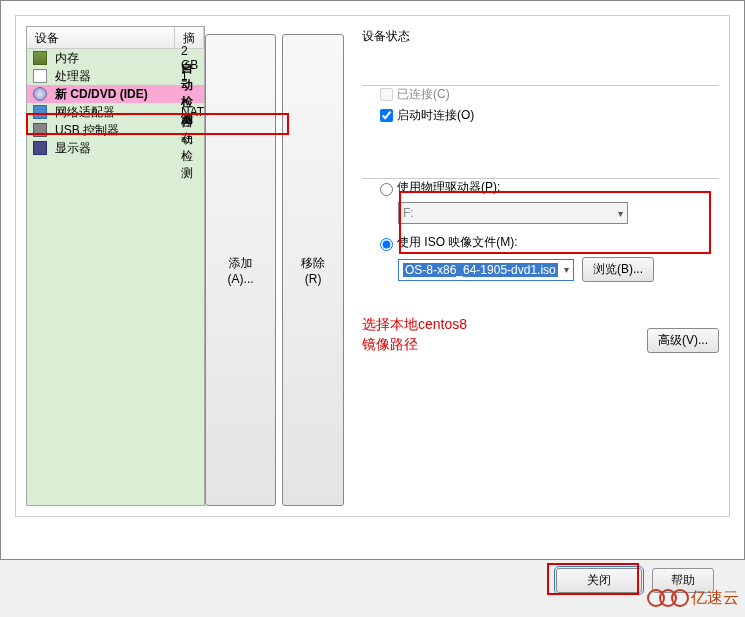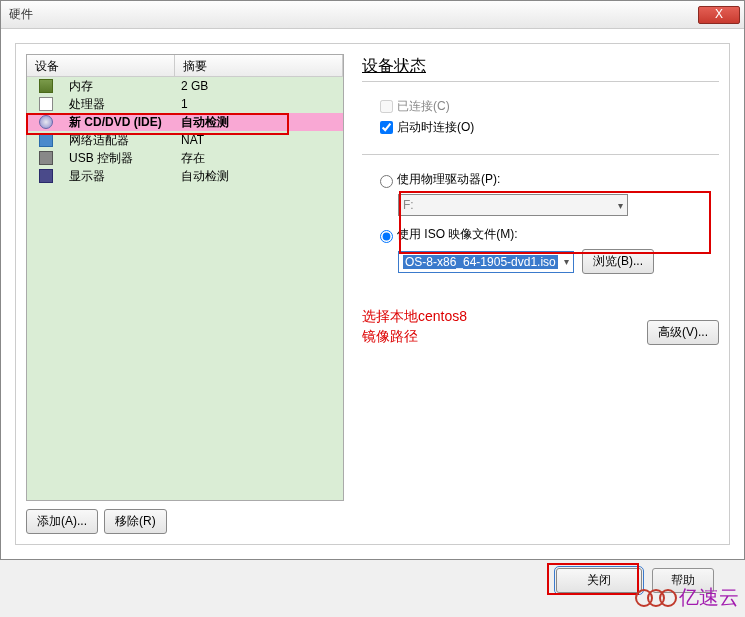--- a/index.html
+++ b/index.html
@@ -4,75 +4,71 @@
 <style>
 * { box-sizing: border-box; margin: 0; padding: 0; }
 body { font-family: "Microsoft YaHei", "SimSun", Tahoma, sans-serif; font-size: 12px; background: #f0f0f0; width: 745px; height: 617px; position: relative; }
 .window { width: 745px; height: 560px; background: #fff; border: 1px solid #888; position: relative; }
 .titlebar { height: 28px; background: linear-gradient(#fdfdfd, #e8e8e8); border-bottom: 1px solid #ccc; display: flex; align-items: center; padding: 0 4px; }
 .title { padding-left: 4px; font-size: 12px; color: #333; }
 .close-btn { margin-left: auto; width: 42px; height: 18px; background: linear-gradient(#e46055, #c83a2f); border: 1px solid #8a2a22; border-radius: 2px; color: #fff; text-align: center; line-height: 14px; font-size: 12px; cursor: pointer; }
 .content { padding: 14px; height: calc(100% - 28px); }
 .inner { border: 1px solid #ccc; height: 100%; padding: 10px; background: #fff; display: flex; flex-direction: column; }
 .main-area { display: flex; gap: 18px; flex: 1; min-height: 0; }
-.left-panel { width: 318px; display: flex; flex-direction: column; }
+.left-panel { width: 318px; display: flex; flex-direction: row; }
 .device-table { border: 1px solid #aaa; background: #fff; flex: 1; display: flex; flex-direction: column; position: relative; }
 .table-header { display: flex; background: linear-gradient(#fdfdfd, #ececec); border-bottom: 1px solid #ccc; height: 22px; }
 .th { padding: 3px 8px; border-right: 1px solid #ccc; }
 .th-device { width: 148px; }
 .th-summary { flex: 1; }
 .table-body { flex: 1; background: #daedd5; }
 .row { display: flex; height: 18px; align-items: center; position: relative; }
-.td-device { width: 148px; padding-left: 12px; display: flex; align-items: center; gap: 16px; }
+.td-device { width: 148px; padding-left: 6px; display: flex; align-items: center; gap: 8px; }
 .td-summary { flex: 1; padding-left: 6px; }
 .row-selected { background: #f9a8d4; font-weight: bold; }
 .icon { width: 14px; height: 14px; display: inline-block; flex-shrink: 0; }
 .icon-memory { background: linear-gradient(#7a9a4a, #5a7a2a); border: 1px solid #4a6a1a; }
 .icon-cpu { background: #fff; border: 1px solid #888; }
 .icon-dvd { background: radial-gradient(#e8e8f0, #8888cc); border-radius: 50%; border: 1px solid #6666aa; }
 .icon-network { background: #4a8acc; border: 1px solid #2a6aaa; }
 .icon-usb { background: #888; border: 1px solid #555; }
 .icon-display { background: #4a4a8a; border: 1px solid #2a2a6a; }
 .red-box-1 { position: absolute; border: 2px solid #d00; }
 .red-box-devices { top: 112px; left: 25px; width: 263px; height: 22px; pointer-events: none; }
 .left-buttons { display: flex; justify-content: flex-start; gap: 6px; margin-top: 8px; }
 .btn { padding: 3px 10px; background: linear-gradient(#f8f8f8, #e4e4e4); border: 1px solid #888; border-radius: 3px; cursor: pointer; font-size: 12px; font-family: inherit; }
 .right-panel { flex: 1; display: flex; flex-direction: column; padding-top: 2px; }
-.group-label { font-size: 16px; margin-bottom: 4px; text-decoration: underline; }
-.group-box { border-top: 1px solid #ccc; padding: 16px 0 8px 18px; margin-bottom: 6px; }
+.group-label { font-size: 12px; margin-bottom: 4px; }
+.group-box { border-top: 1px solid #ccc; padding: 0 0 8px 18px; margin-bottom: 6px; margin-top: 36px; }
 .checkbox-row { display: flex; align-items: center; gap: 4px; margin-bottom: 4px; }
 .chk { width: 13px; height: 13px; }
 .radio-row { display: flex; align-items: flex-end; gap: 4px; margin-bottom: 6px; }
 .radio { width: 13px; height: 13px; }
 .combo { display: inline-flex; align-items: center; background: #fff; border: 1px solid #888; height: 22px; padding: 0 4px; width: 176px; justify-content: space-between; }
 .combo-disabled { background: #f4f4f4; color: #888; }
 .combo-arrow { font-size: 10px; color: #555; }
 .combo-focused { border-color: #3a7acc; justify-content: space-between; }
 .combo-text-sel { background: #3a7acc; color: #fff; padding: 0 2px; }
 .iso-row { display: flex; align-items: center; gap: 8px; padding-left: 18px; }
 .red-box-iso { top: 190px; left: 398px; width: 312px; height: 63px; pointer-events: none; }
 .annotation { color: #d00; font-size: 14px; line-height: 20px; margin-top: 18px; margin-left: 0px; }
 .adv-btn-row { display: flex; justify-content: flex-end; }
 .btn-focused { outline: 1px solid #3a7acc; outline-offset: 1px; }
 .red-box-close { position: absolute; border: 2px solid #d00; top: 563px; left: 547px; width: 92px; height: 32px; pointer-events: none; }
-.watermark { position: absolute; right: 6px; bottom: 6px; font-size: 20px; color: #a21caf; display: flex; align-items: center; gap: 2px; }
+.watermark { position: absolute; right: 6px; bottom: 6px; font-size: 16px; color: #c2410c; display: flex; align-items: center; gap: 2px; }
 .watermark-circles { position: relative; width: 42px; height: 26px; }
 .circ { position: absolute; border: 2px solid #c0392b; border-radius: 50%; width: 18px; height: 18px; }
 .circ1 { left: 0; top: 4px; }
 .circ2 { left: 12px; top: 4px; }
 .circ3 { left: 24px; top: 4px; }
 </style>
 </head>
 <body>
 
 <div class="window">
-  <div class="titlebar">
-    <span class="title">硬件</span>
-    <div class="close-btn">X</div>
-  </div>
   <div class="content">
     <div class="inner">
       <div class="main-area">
         <div class="left-panel">
           <div class="device-table">
             <div class="table-header">
               <div class="th th-device">设备</div>
               <div class="th th-summary">摘要</div>
             </div>
             <div class="table-body">

